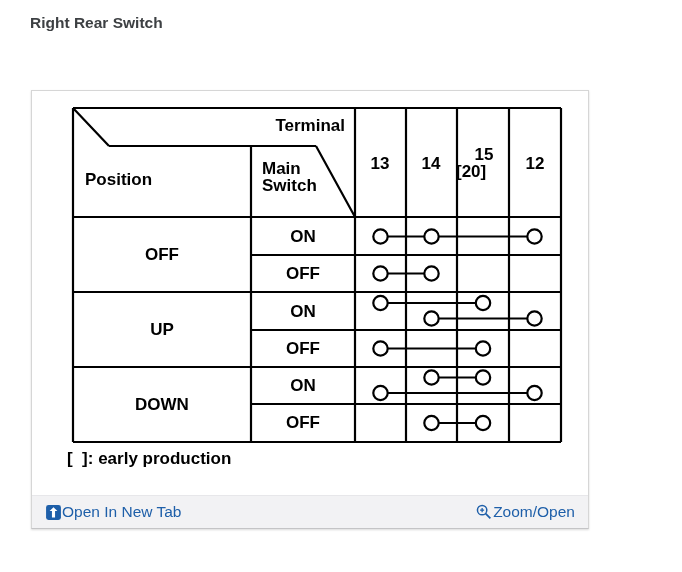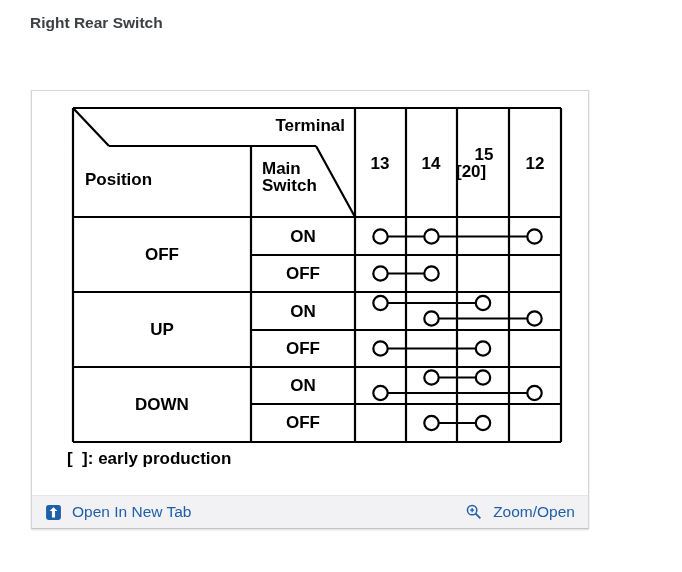--- a/index.html
+++ b/index.html
@@ -7,21 +7,21 @@
         font-family:"Liberation Sans",sans-serif;}
   .page-title{position:absolute;left:30px;top:14px;font-size:15.5px;font-weight:bold;color:#3d4043;}
   .card{position:absolute;left:31px;top:90px;width:558px;height:439px;box-sizing:border-box;
         background:#ffffff;border:1px solid #d6d6d6;border-bottom-color:#c4c4c6;
         box-shadow:0 1px 2px rgba(0,0,0,0.15);}
   .diagram-svg{position:absolute;left:0;top:0;}
   .diagram-svg text{fill:#000;font-family:"Liberation Sans",sans-serif;font-weight:bold;white-space:pre;}
   .footer-bar{position:absolute;left:0;right:0;bottom:0;height:33px;background:#f2f2f4;
               border-top:1px solid #e7e7ea;display:flex;align-items:center;
               justify-content:space-between;padding:0 13px;box-sizing:border-box;}
-  .footer-link{display:flex;align-items:center;gap:10px;color:#1e5fa9;font-size:15.5px;
+  .footer-link{display:flex;align-items:center;gap:0;color:#1e5fa9;font-size:15.5px;
                text-decoration:none;cursor:pointer;}
   .grid-path{stroke:#000;stroke-width:2.2;fill:none;}
 </style>
 </head>
 <body>
 
 <div class="page">
 
   <div class="page-title">Right Rear Switch</div>
 

